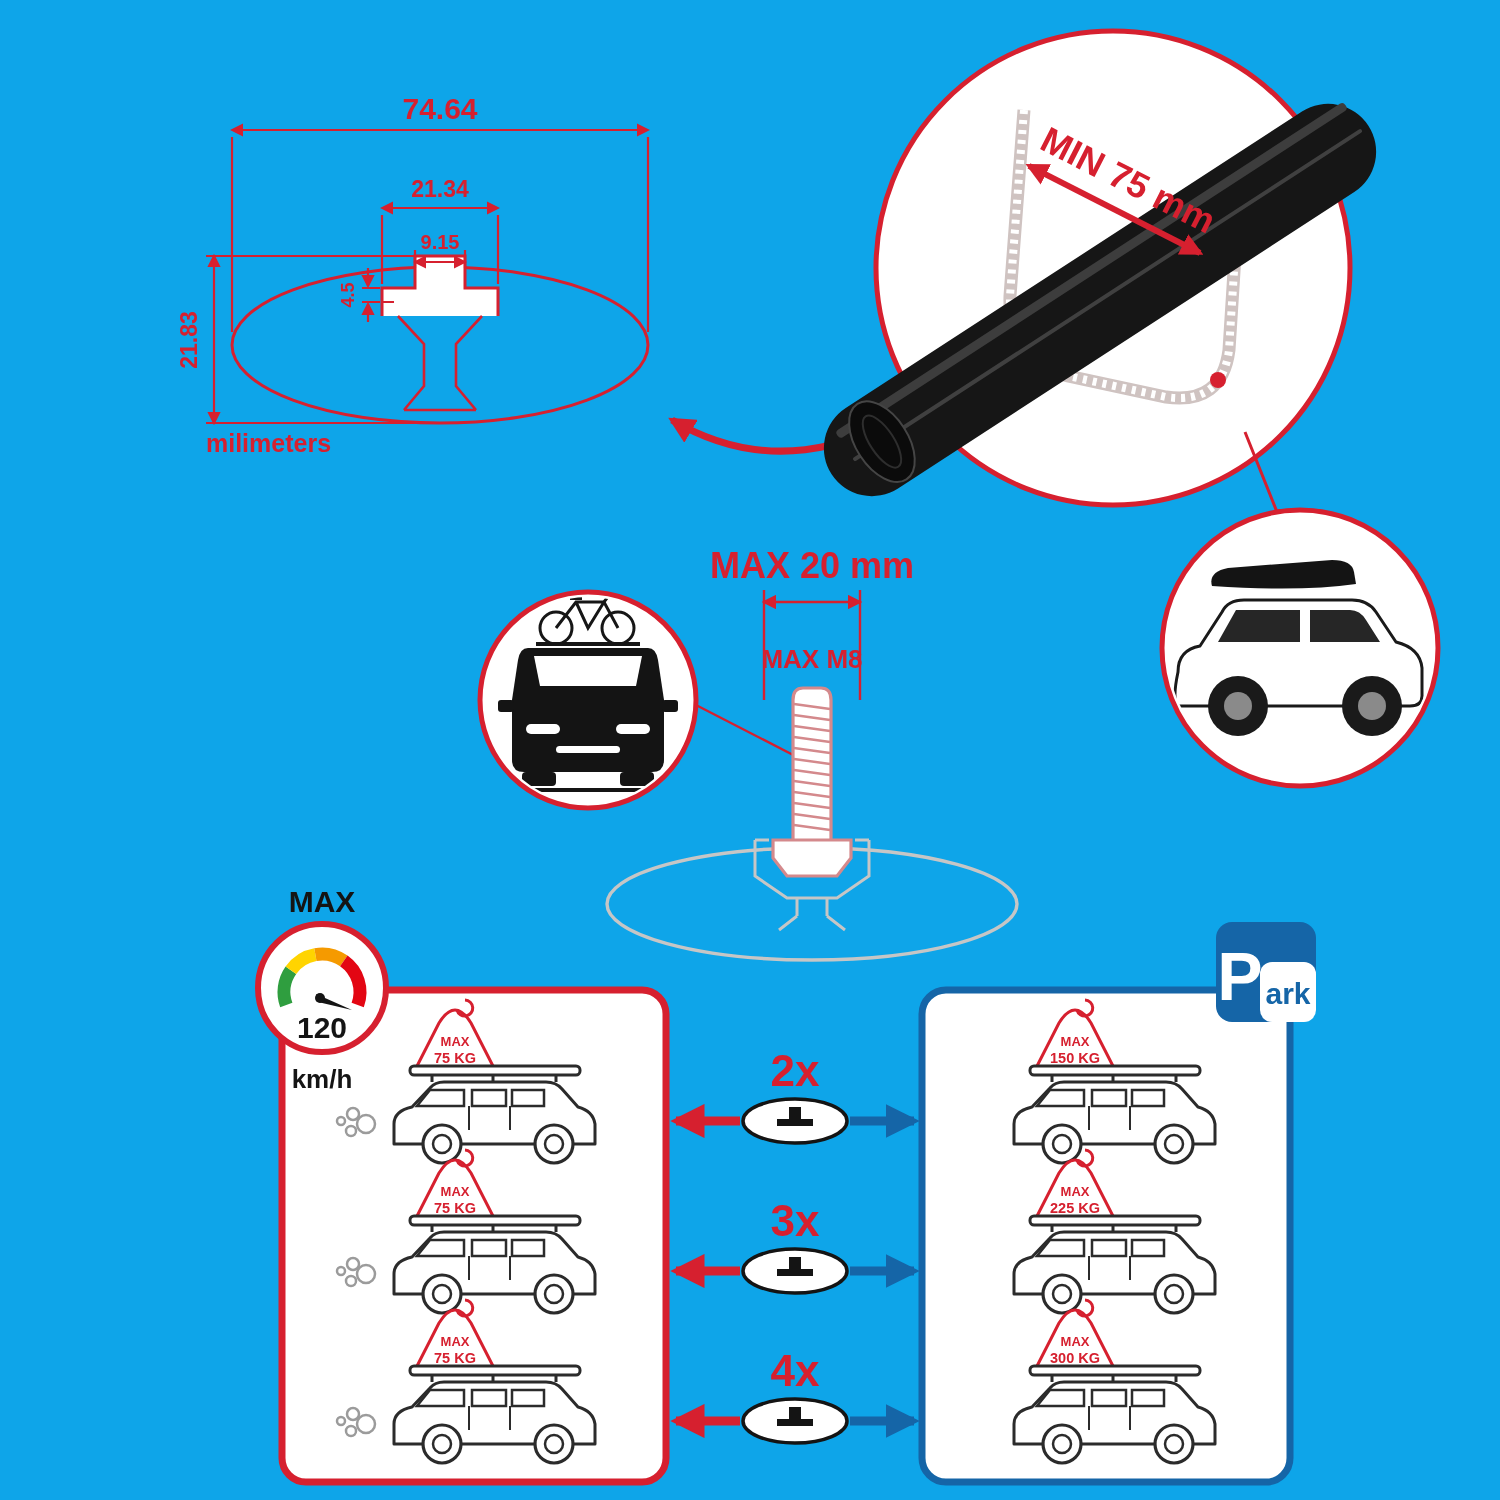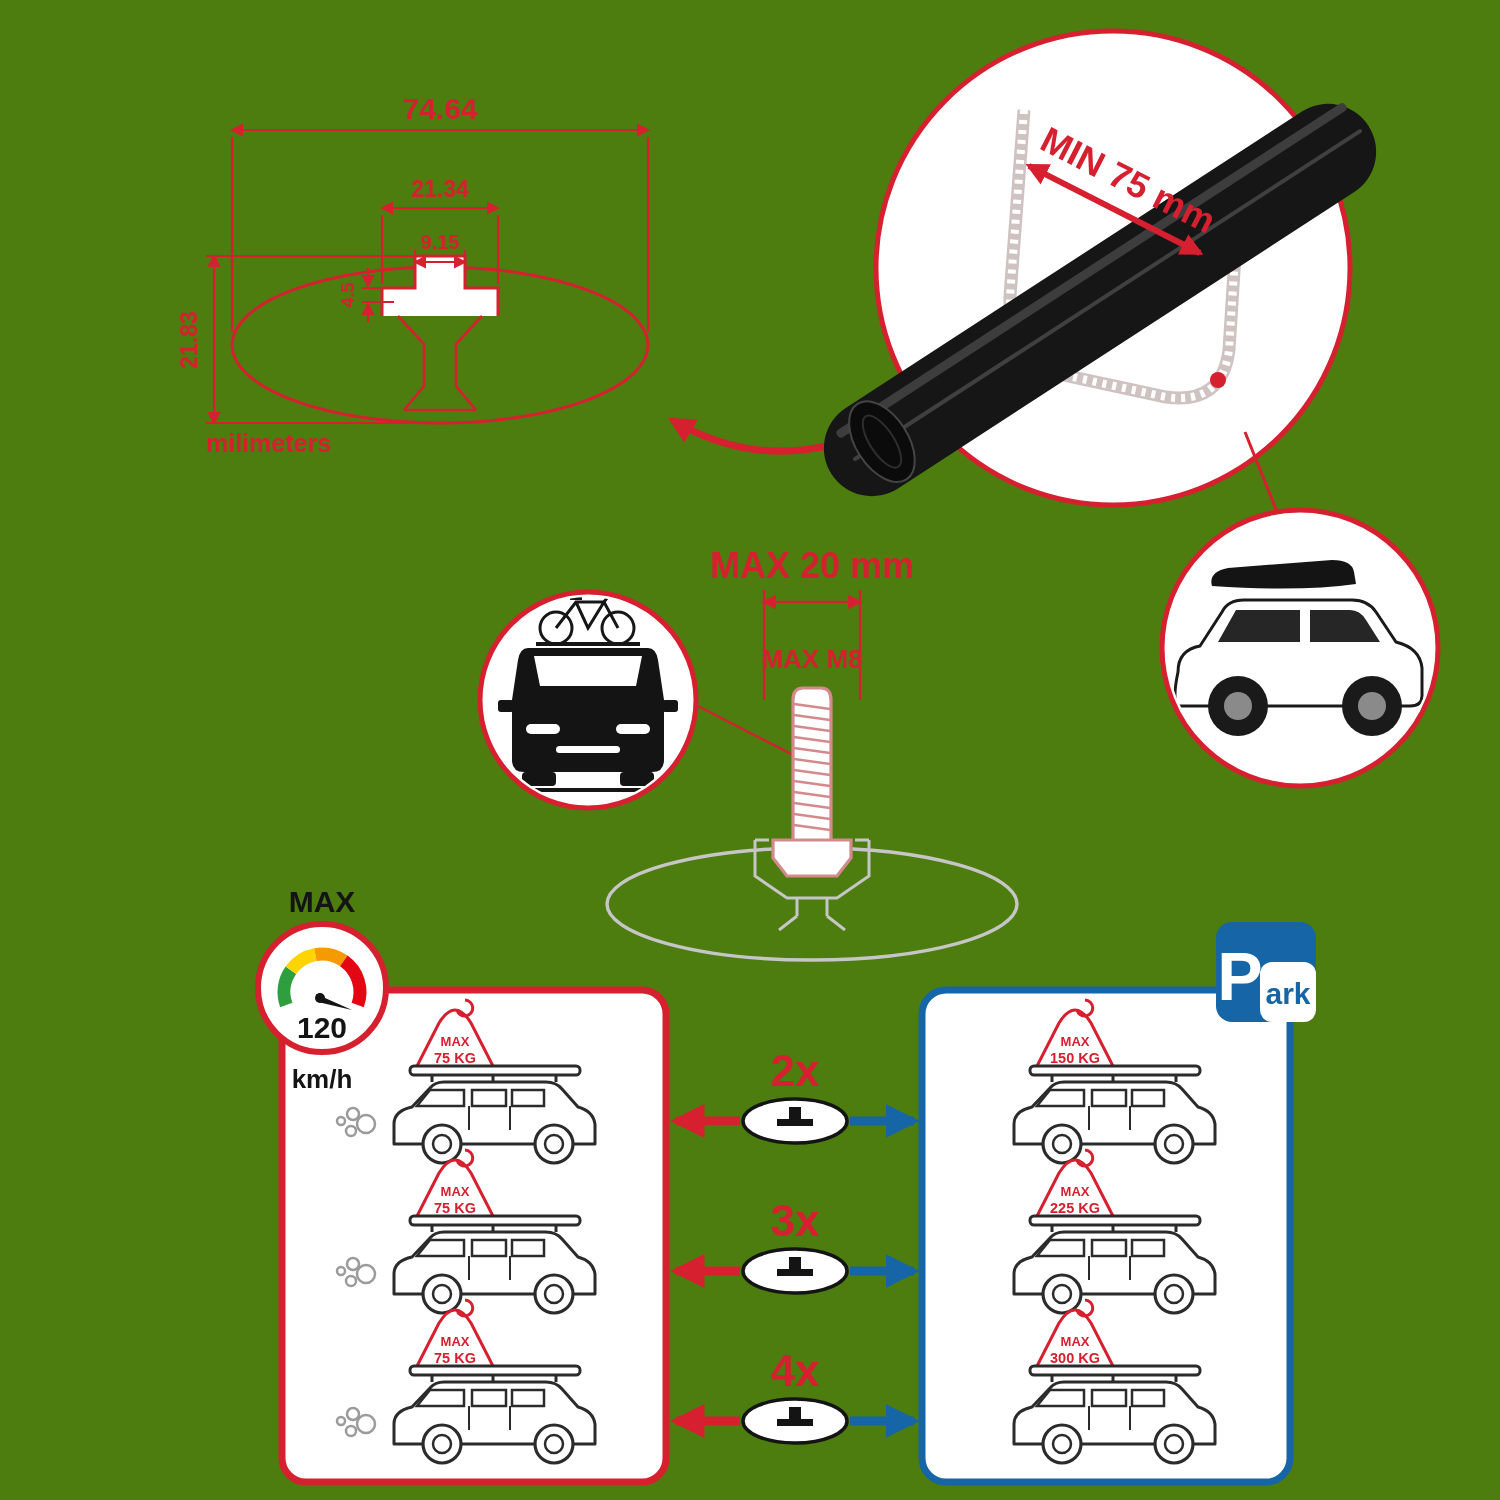--- a/index.html
+++ b/index.html
@@ -1,16 +1,16 @@
 <!DOCTYPE html>
 <html><head>
 <meta charset="utf-8">
 <style>
   html,body{margin:0;padding:0;background:#ffffff;}
-  .canvas{position:relative;width:1500px;height:1500px;background:#4d7c0f;overflow:hidden;
+  .canvas{position:relative;width:1500px;height:1500px;background:#0ea5e9;overflow:hidden;
           font-family:"Liberation Sans","DejaVu Sans",sans-serif;}
   svg{position:absolute;left:0;top:0;}
   text{font-family:"Liberation Sans","DejaVu Sans",sans-serif;}
   .dimtxt{fill:#d6202f;font-weight:bold;text-anchor:middle;}
   .redtxt{fill:#d6202f;font-weight:bold;}
   .blktxt{fill:#141414;font-weight:bold;text-anchor:middle;}
   .tag-l1{font-size:13px;font-weight:bold;fill:#d6202f;text-anchor:middle;}
   .tag-l2{font-size:14.5px;font-weight:bold;fill:#d6202f;text-anchor:middle;}
   .mult{font-size:44px;font-weight:bold;fill:#d6202f;text-anchor:middle;}
 </style>

